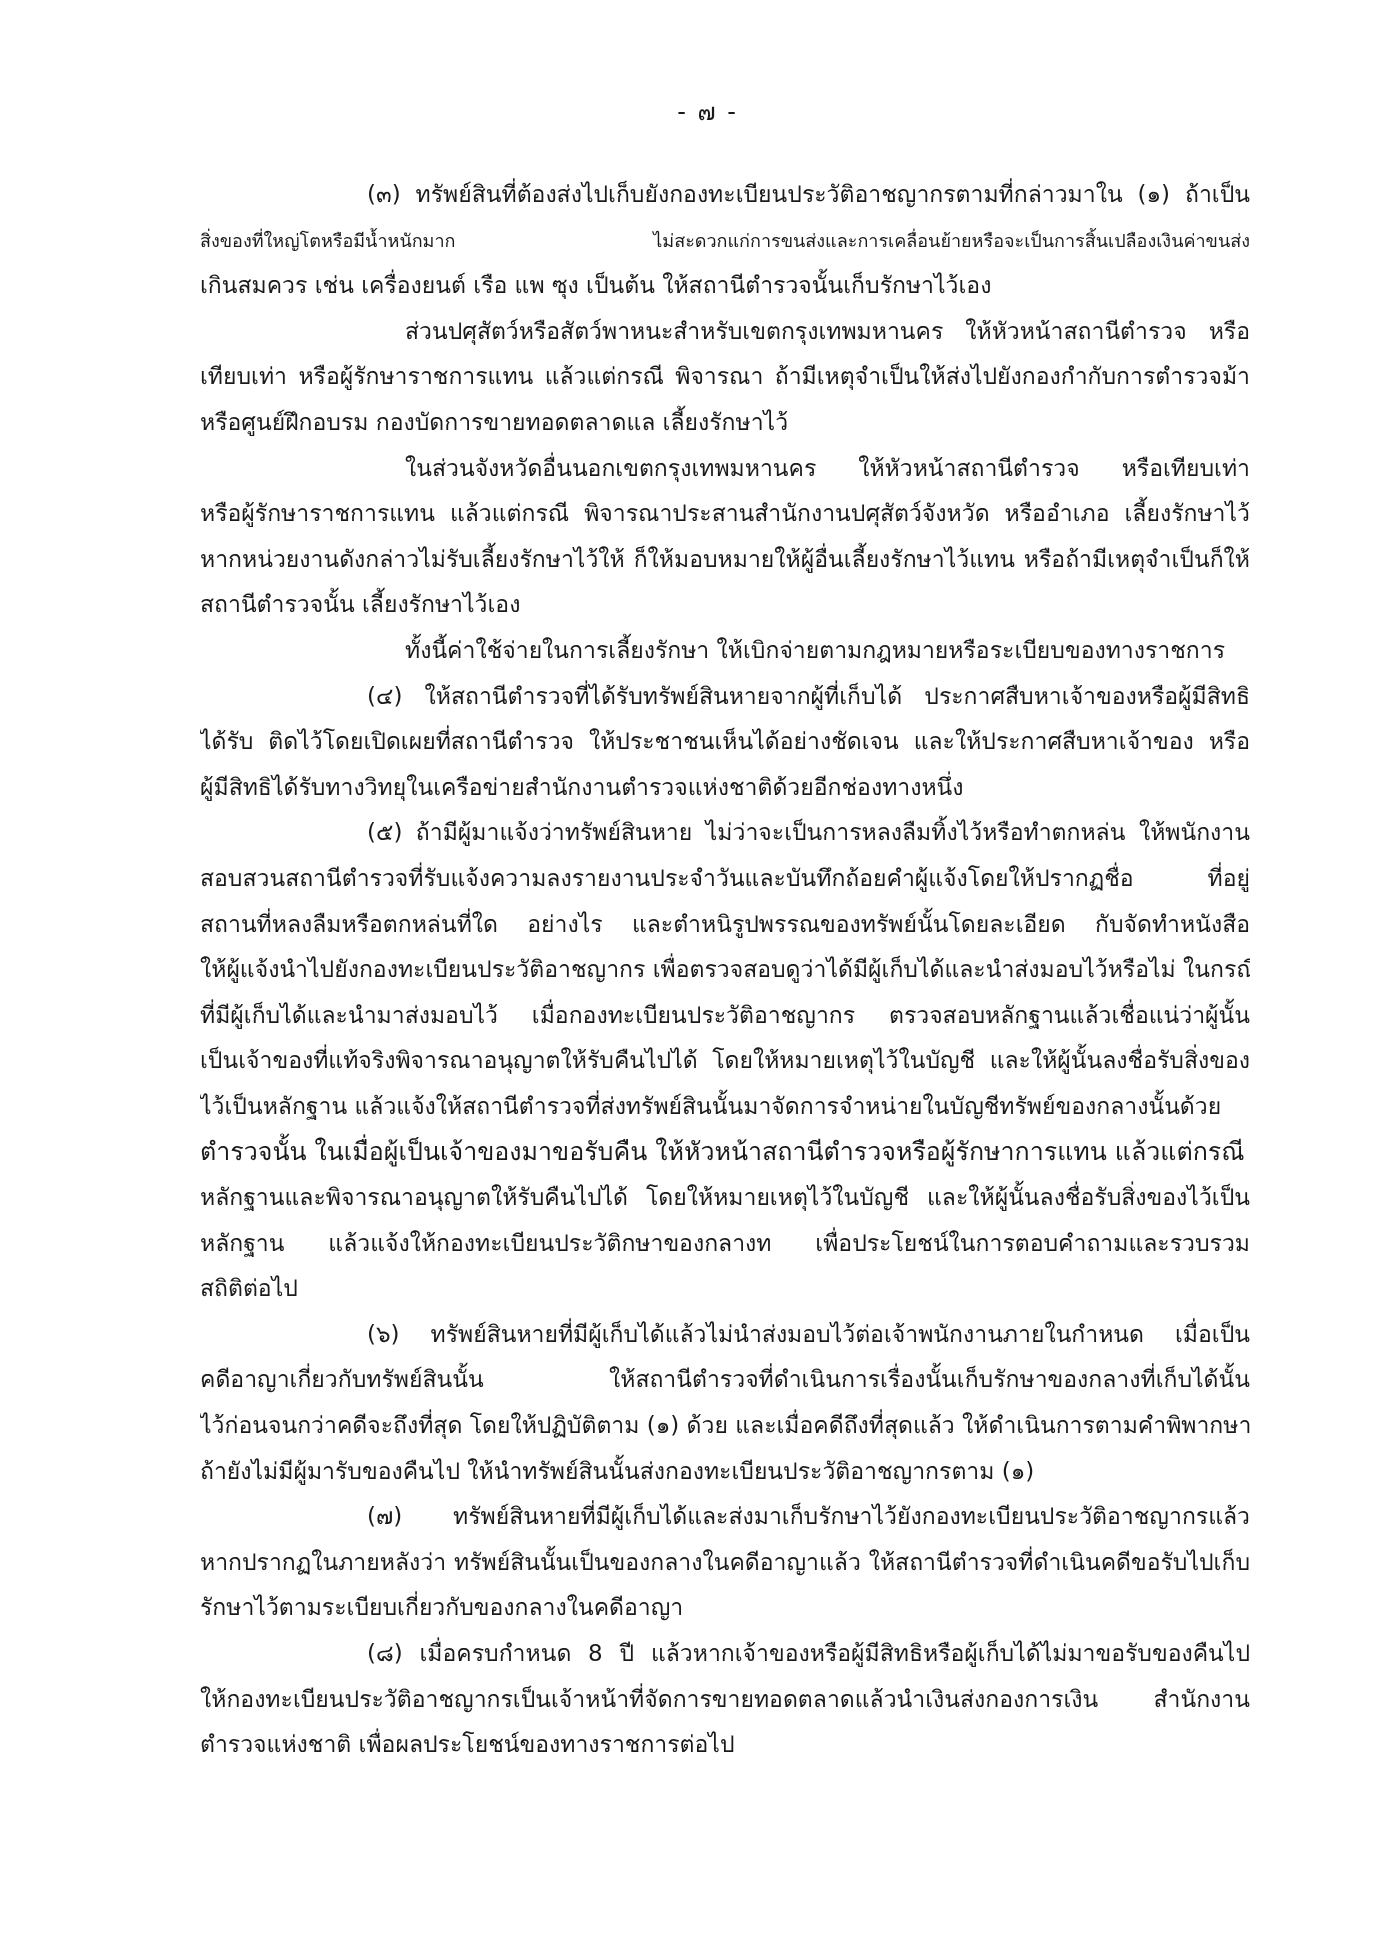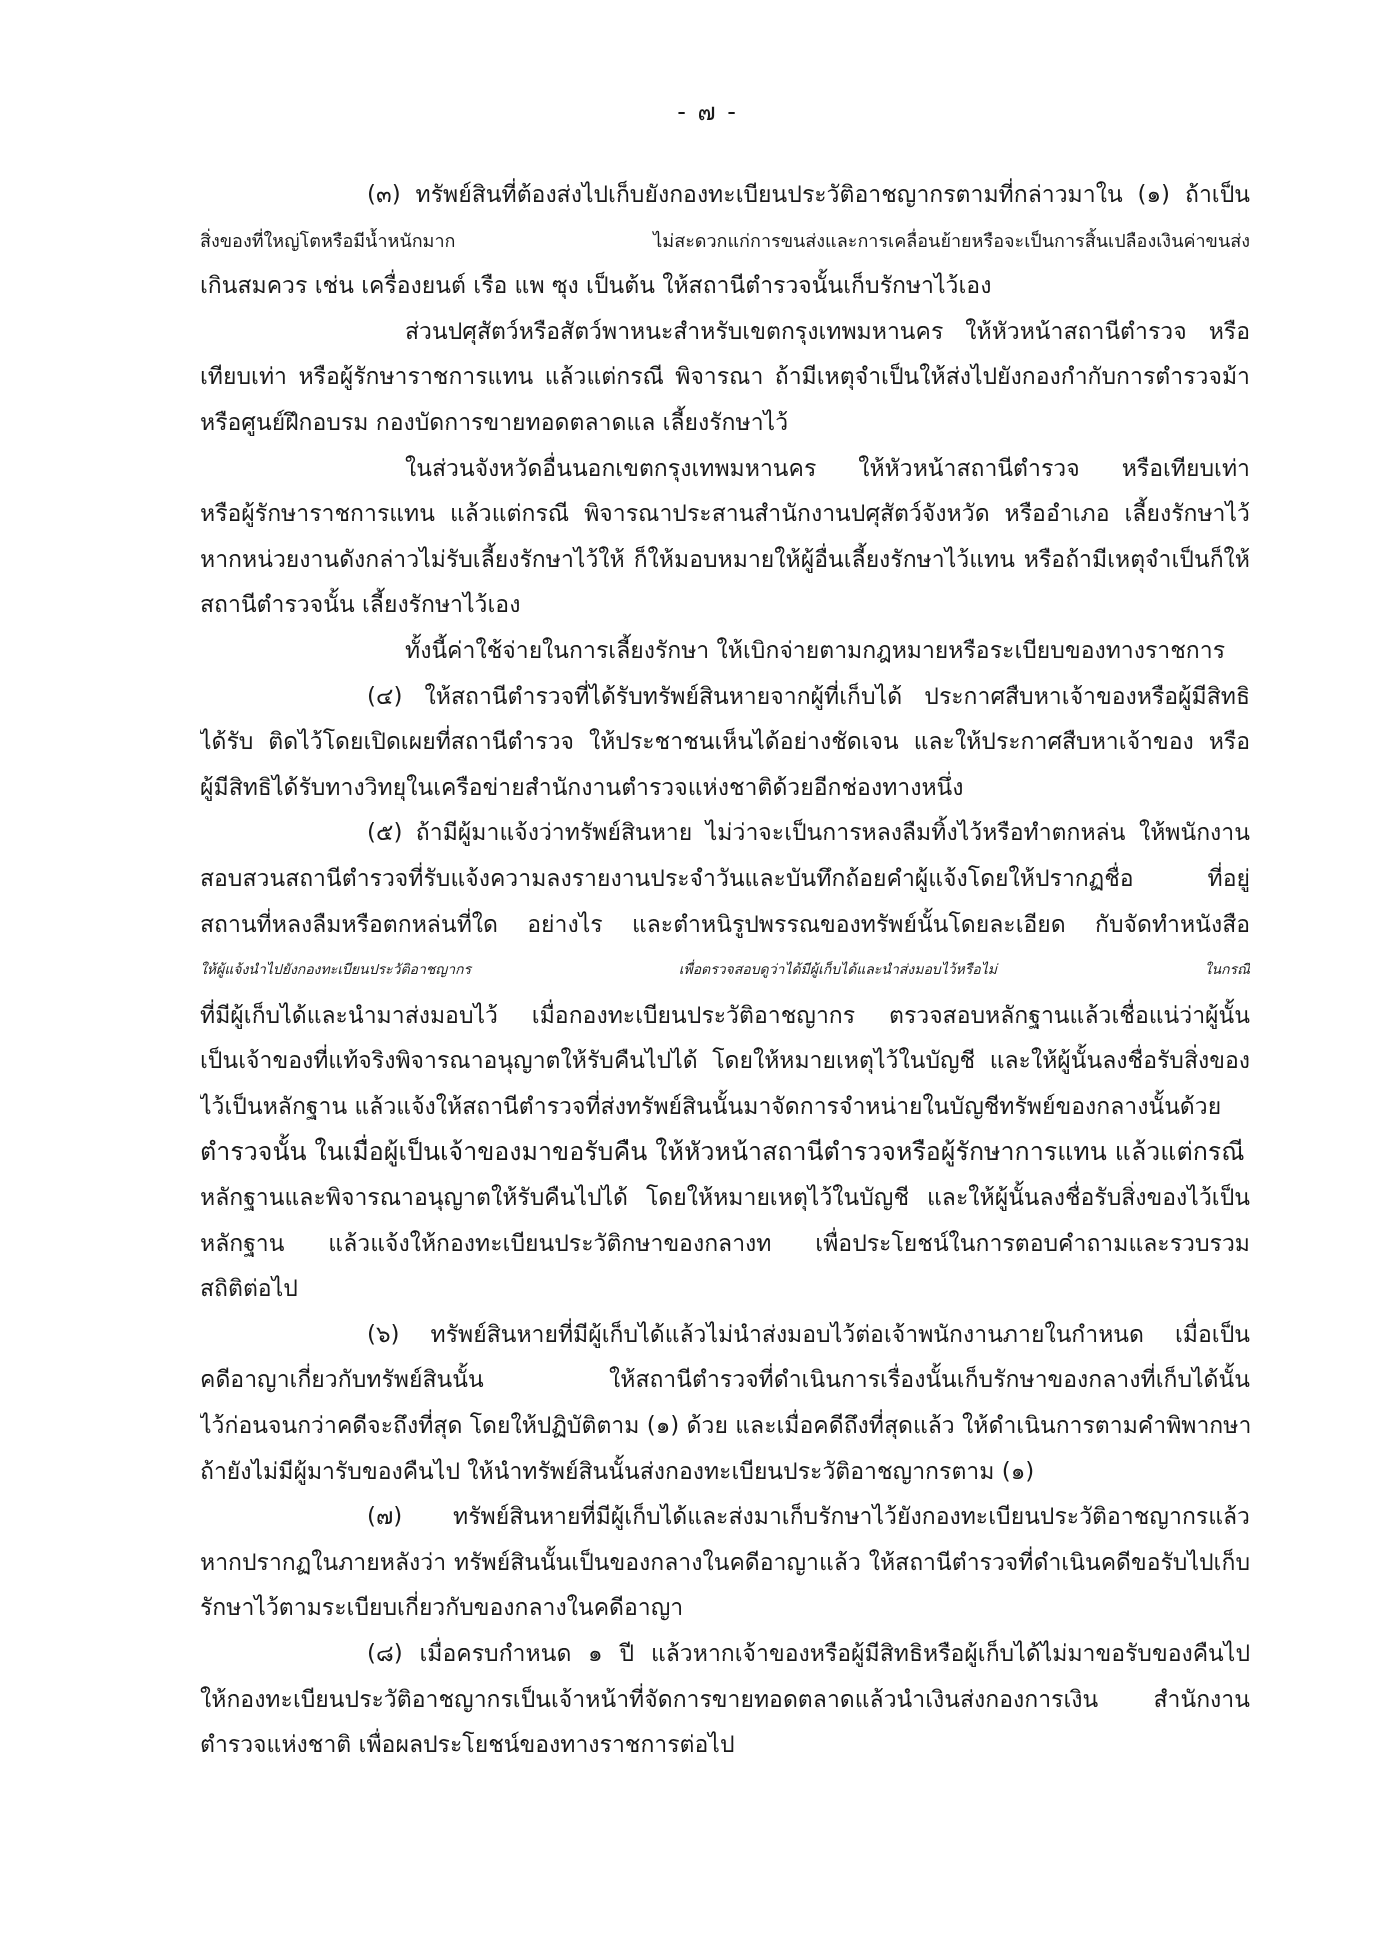--- a/index.html
+++ b/index.html
@@ -50,21 +50,21 @@
       </div>
       <div class="paragraph">
         <div class="line ind1">(๔) ให้สถานีตำรวจที่ได้รับทรัพย์สินหายจากผู้ที่เก็บได้ ประกาศสืบหาเจ้าของหรือผู้มีสิทธิ</div>
         <div class="line">ได้รับ ติดไว้โดยเปิดเผยที่สถานีตำรวจ ให้ประชาชนเห็นได้อย่างชัดเจน และให้ประกาศสืบหาเจ้าของ หรือ</div>
         <div class="line last">ผู้มีสิทธิได้รับทางวิทยุในเครือข่ายสำนักงานตำรวจแห่งชาติด้วยอีกช่องทางหนึ่ง</div>
       </div>
       <div class="paragraph">
         <div class="line ind1">(๕) ถ้ามีผู้มาแจ้งว่าทรัพย์สินหาย ไม่ว่าจะเป็นการหลงลืมทิ้งไว้หรือทำตกหล่น ให้พนักงาน</div>
         <div class="line">สอบสวนสถานีตำรวจที่รับแจ้งความลงรายงานประจำวันและบันทึกถ้อยคำผู้แจ้งโดยให้ปรากฏชื่อ ที่อยู่</div>
         <div class="line">สถานที่หลงลืมหรือตกหล่นที่ใด อย่างไร และตำหนิรูปพรรณของทรัพย์นั้นโดยละเอียด กับจัดทำหนังสือ</div>
-        <div class="line" style="font-size: 14px; font-style: italic;">ให้ผู้แจ้งนำไปยังกองทะเบียนประวัติอาชญากร เพื่อตรวจสอบดูว่าได้มีผู้เก็บได้และนำส่งมอบไว้หรือไม่ ในกรณี</div>
+        <div class="line" style="font-size: 23px;">ให้ผู้แจ้งนำไปยังกองทะเบียนประวัติอาชญากร เพื่อตรวจสอบดูว่าได้มีผู้เก็บได้และนำส่งมอบไว้หรือไม่ ในกรณี</div>
         <div class="line">ที่มีผู้เก็บได้และนำมาส่งมอบไว้ เมื่อกองทะเบียนประวัติอาชญากร ตรวจสอบหลักฐานแล้วเชื่อแน่ว่าผู้นั้น</div>
         <div class="line">เป็นเจ้าของที่แท้จริงพิจารณาอนุญาตให้รับคืนไปได้ โดยให้หมายเหตุไว้ในบัญชี และให้ผู้นั้นลงชื่อรับสิ่งของ</div>
         <div class="line last">ไว้เป็นหลักฐาน แล้วแจ้งให้สถานีตำรวจที่ส่งทรัพย์สินนั้นมาจัดการจำหน่ายในบัญชีทรัพย์ของกลางนั้นด้วย</div>
       </div>
       <div class="paragraph">
         <div class="line" style="font-size: 25px;">ตำรวจนั้น ในเมื่อผู้เป็นเจ้าของมาขอรับคืน ให้หัวหน้าสถานีตำรวจหรือผู้รักษาการแทน แล้วแต่กรณี ตรวจสอบ</div>
         <div class="line">หลักฐานและพิจารณาอนุญาตให้รับคืนไปได้ โดยให้หมายเหตุไว้ในบัญชี และให้ผู้นั้นลงชื่อรับสิ่งของไว้เป็น</div>
         <div class="line">หลักฐาน แล้วแจ้งให้กองทะเบียนประวัติกษาของกลางท เพื่อประโยชน์ในการตอบคำถามและรวบรวม</div>
         <div class="line last">สถิติต่อไป</div>
       </div>
@@ -73,18 +73,18 @@
         <div class="line">คดีอาญาเกี่ยวกับทรัพย์สินนั้น ให้สถานีตำรวจที่ดำเนินการเรื่องนั้นเก็บรักษาของกลางที่เก็บได้นั้น</div>
         <div class="line">ไว้ก่อนจนกว่าคดีจะถึงที่สุด โดยให้ปฏิบัติตาม (๑) ด้วย และเมื่อคดีถึงที่สุดแล้ว ให้ดำเนินการตามคำพิพากษา</div>
         <div class="line last">ถ้ายังไม่มีผู้มารับของคืนไป ให้นำทรัพย์สินนั้นส่งกองทะเบียนประวัติอาชญากรตาม (๑)</div>
       </div>
       <div class="paragraph">
         <div class="line ind1">(๗) ทรัพย์สินหายที่มีผู้เก็บได้และส่งมาเก็บรักษาไว้ยังกองทะเบียนประวัติอาชญากรแล้ว</div>
         <div class="line">หากปรากฏในภายหลังว่า ทรัพย์สินนั้นเป็นของกลางในคดีอาญาแล้ว ให้สถานีตำรวจที่ดำเนินคดีขอรับไปเก็บ</div>
         <div class="line last">รักษาไว้ตามระเบียบเกี่ยวกับของกลางในคดีอาญา</div>
       </div>
       <div class="paragraph">
-        <div class="line ind1">(๘) เมื่อครบกำหนด ๑ ปี แล้วหากเจ้าของหรือผู้มีสิทธิหรือผู้เก็บได้ไม่มาขอรับของคืนไป</div>
+        <div class="line ind1">(๘) เมื่อครบกำหนด 8 ปี แล้วหากเจ้าของหรือผู้มีสิทธิหรือผู้เก็บได้ไม่มาขอรับของคืนไป</div>
         <div class="line">ให้กองทะเบียนประวัติอาชญากรเป็นเจ้าหน้าที่จัดการขายทอดตลาดแล้วนำเงินส่งกองการเงิน สำนักงาน</div>
         <div class="line last">ตำรวจแห่งชาติ เพื่อผลประโยชน์ของทางราชการต่อไป</div>
       </div>
     </div>
 </div>
 
 </body></html>

